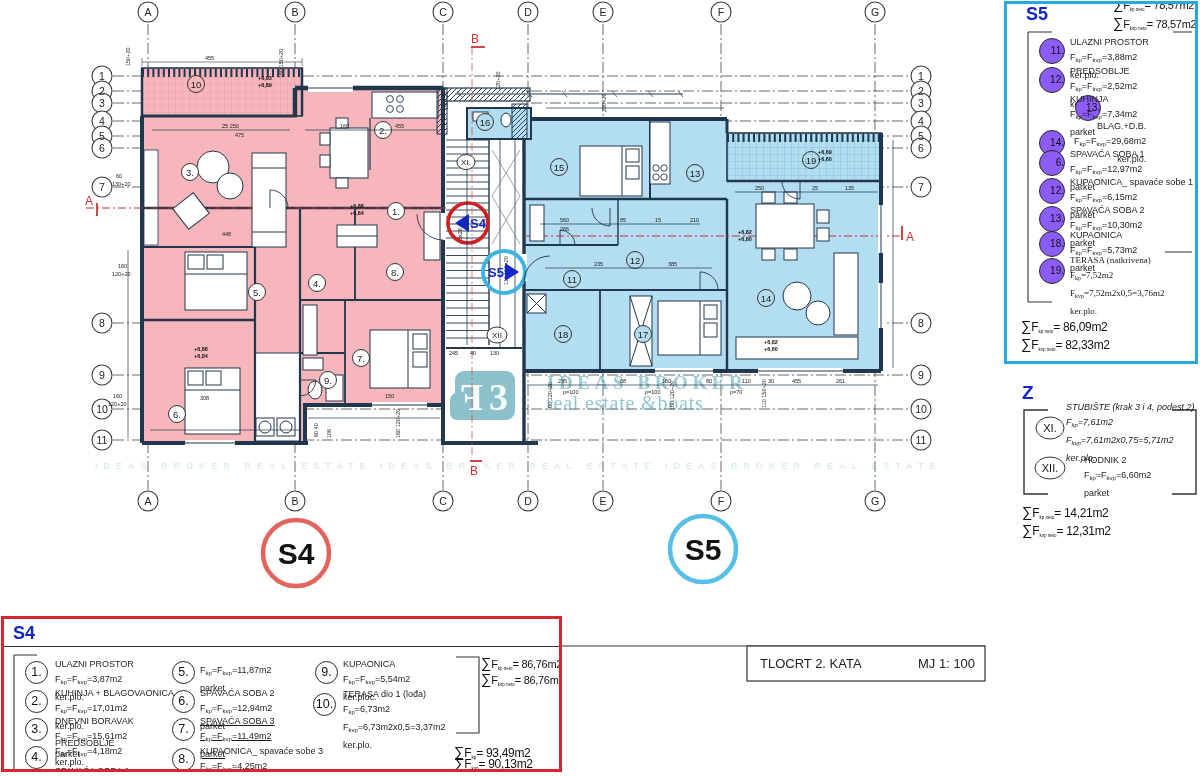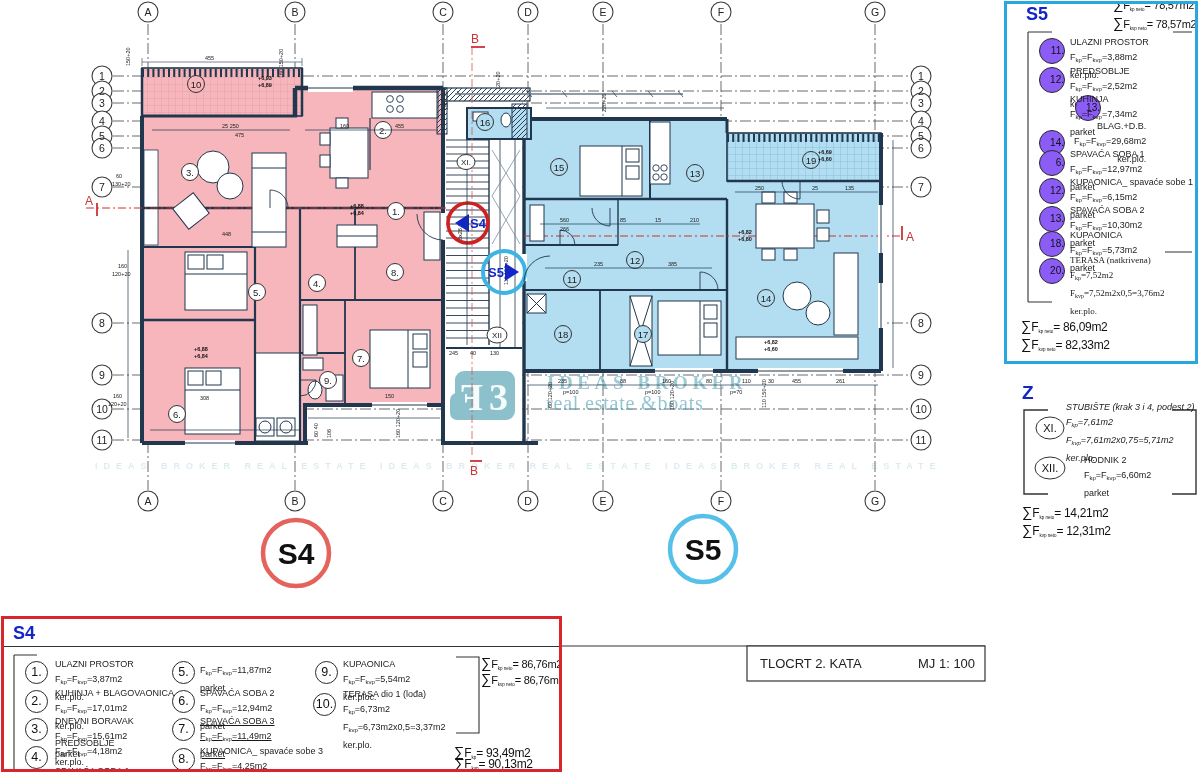--- a/index.html
+++ b/index.html
@@ -768,21 +768,21 @@
 
  <div class="numc2" style="left:32px;top:174px;">12.</div>
  <div class="abs it" style="left:63px;top:171px;">KUPAONICA_ spavaće sobe 1<br>F<sub>kp</sub>=F<sub>kvp</sub>=6,15m2<br>parket</div>
 
  <div class="numc2" style="left:32px;top:202px;">13.</div>
  <div class="abs it" style="left:63px;top:199px;">SPAVAĆA SOBA 2<br>F<sub>kp</sub>=F<sub>kvp</sub>=10,30m2<br>parket</div>
 
  <div class="numc2" style="left:32px;top:227px;">18.</div>
  <div class="abs it" style="left:63px;top:224px;">KUPAONICA<br>F<sub>kp</sub>=F<sub>kvp</sub>=5,73m2<br>parket</div>
 
- <div class="numc2" style="left:32px;top:254px;">20.</div>
+ <div class="numc2" style="left:32px;top:254px;">19.</div>
  <div class="abs it" style="left:63px;top:249px;font-family:Liberation Serif, serif;">TERASA (natkrivena)<br>F<sub>kp</sub>=7,52m2<br>F<sub>kvp</sub>=7,52m2x0,5=3,76m2<br>ker.plo.</div>
 
  <div class="abs sum" style="left:14px;top:314px;"><span class="sig">∑</span>F<sub>kp neto</sub>= 86,09m2</div>
  <div class="abs sum" style="left:14px;top:332px;"><span class="sig">∑</span>F<sub>kvp neto</sub>= 82,33m2</div>
 </div>
 
 <div class="abs" style="left:1003px;top:380px;width:197px;height:170px;">
 
  <div class="abs blue" style="left:19px;top:2px;font-size:19px;">Z</div>
 

